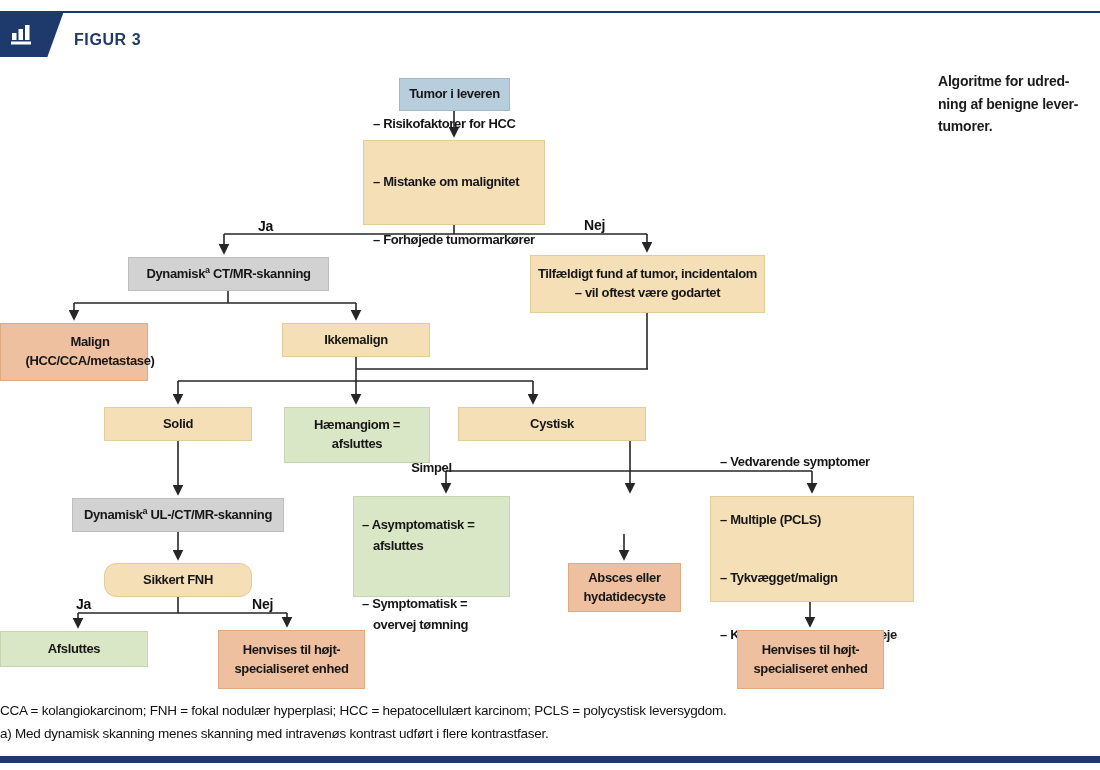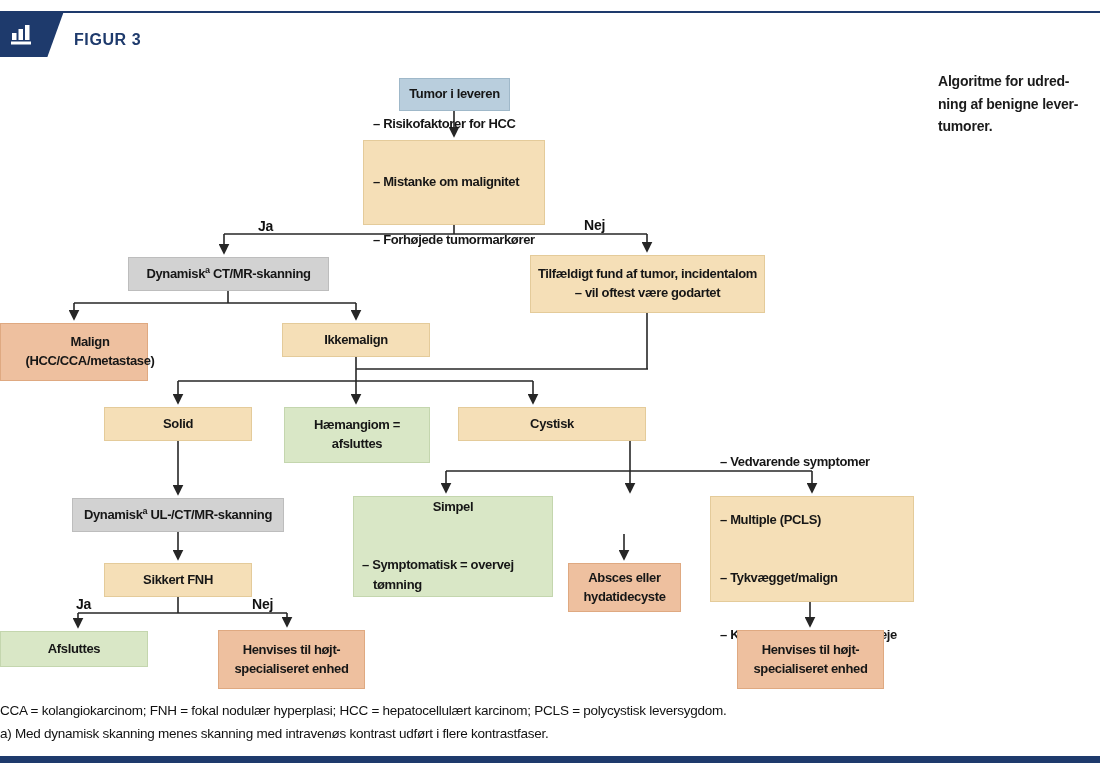--- a/index.html
+++ b/index.html
@@ -140,35 +140,36 @@
   </div>
 
   <div class="node tan" style="left:458px;top:407px;width:188px;height:34px;">
     <span class="nt">Cystisk</span>
   </div>
 
   <div class="node gray" style="left:72px;top:498px;width:212px;height:34px;">
     <span class="nt"><span>Dynamisk</span><sup>a</sup><span> UL-/CT/MR-skanning</span></span>
   </div>
 
-  <div class="node tan" style="left:104px;top:563px;width:148px;height:34px;">
+  <div class="node tan" style="left:104px;top:563px;width:148px;height:34px;border-radius:12px;">
     <span class="nt">Sikkert FNH</span>
   </div>
 
   <div class="node green" style="left:0px;top:631px;width:148px;height:36px;">
     <span class="nt">Afsluttes</span>
   </div>
 
   <div class="node salmon" style="left:218px;top:630px;width:147px;height:59px;">
     <span class="nt">Henvises til højt-
 specialiseret enhed</span>
   </div>
 
-  <div class="node green list" style="left:353px;top:496px;width:200px;height:101px;padding:6px 8px;">
+  <div class="node green list" style="left:353px;top:496px;width:157px;height:101px;padding:6px 8px;">
     <div class="simpel-title">Simpel</div>
+    <div class="li">– Asymptomatisk = afsluttes</div>
     <div class="li">– Symptomatisk = overvej tømning</div>
   </div>
 
 
   <div class="node salmon" style="left:568px;top:563px;width:113px;height:49px;">
     <span class="nt">Absces eller
 hydatidecyste</span>
   </div>
 
   <div class="node tan list" style="left:710px;top:496px;width:204px;height:106px;">

